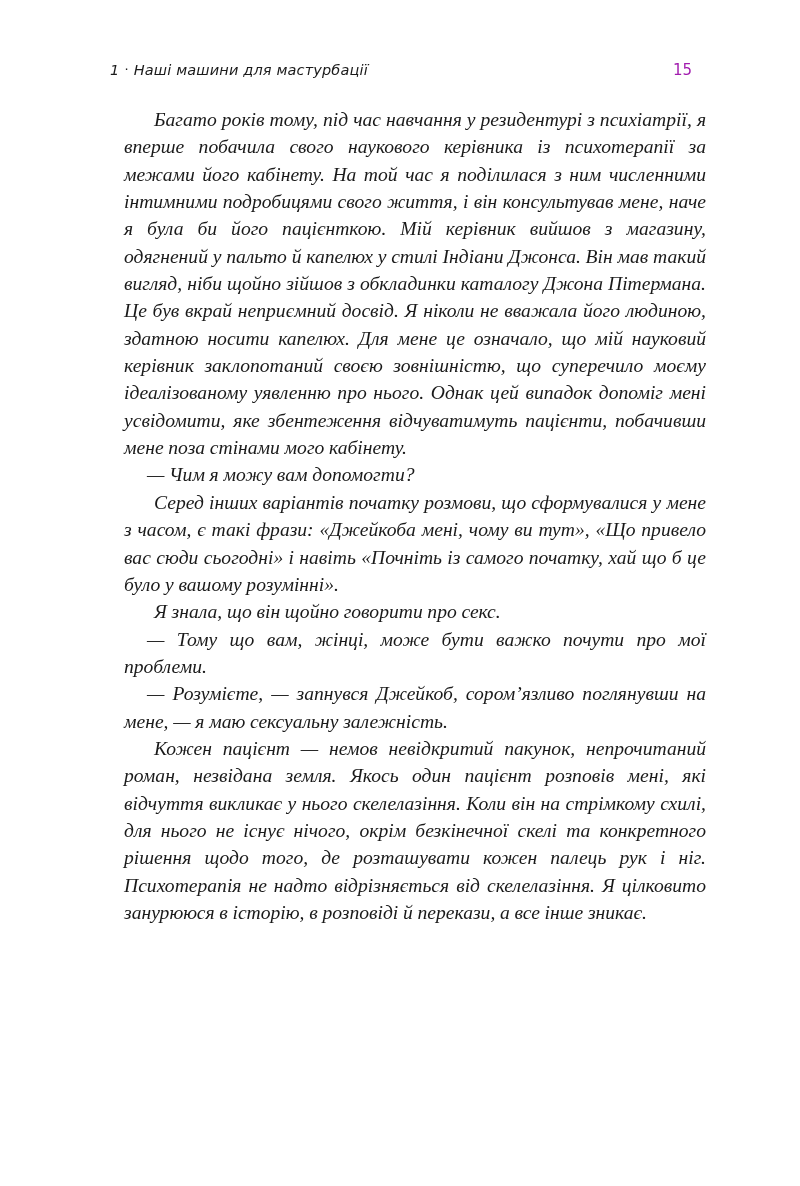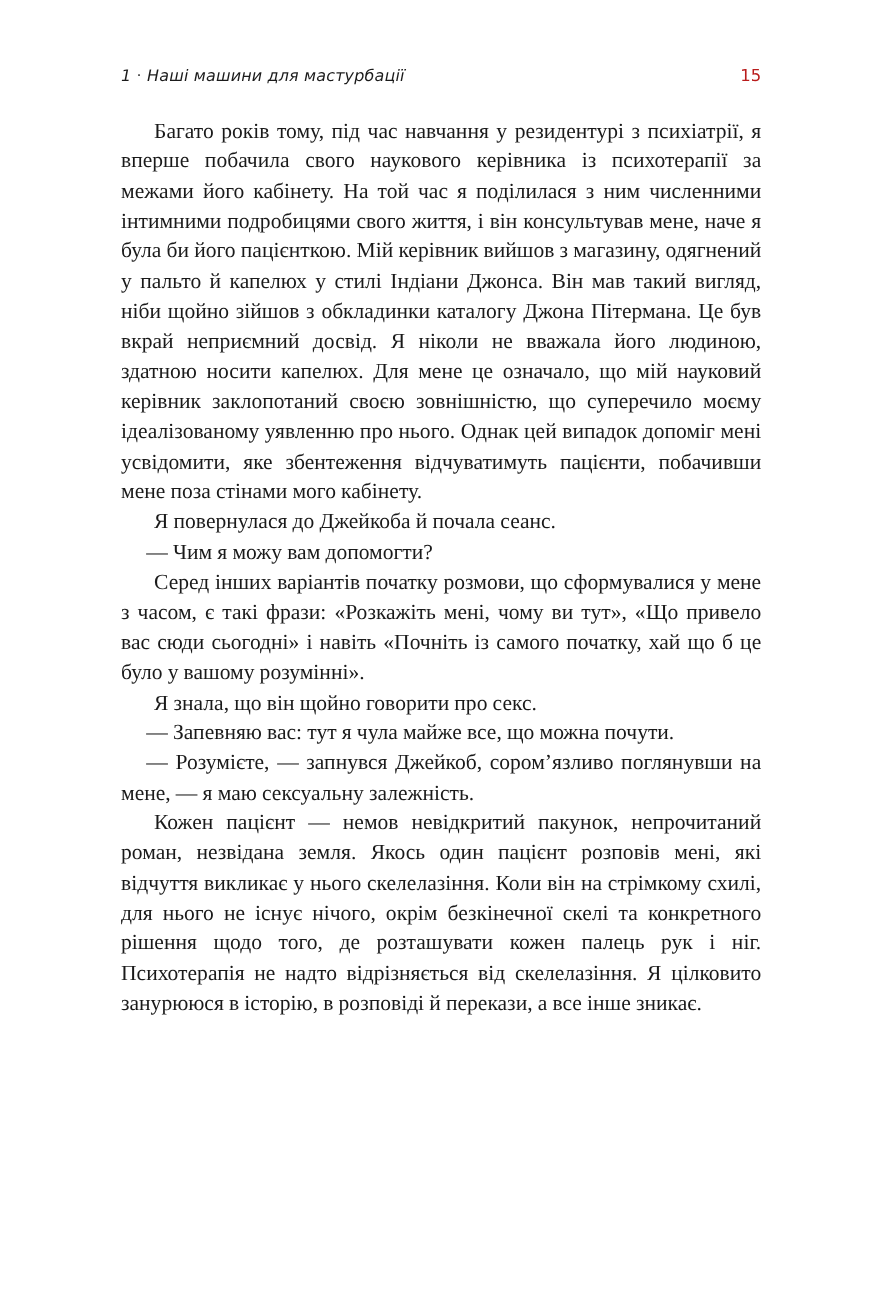--- a/index.html
+++ b/index.html
@@ -60,30 +60,31 @@
     font-size: 13px;
     position: relative;
     top: -1px;
   }
   .rh-title {
   }
   .folio {
     font-family: "DejaVu Sans", "Liberation Sans", sans-serif;
     font-size: 15px;
     font-style: normal;
-    color: #b91c1c;
+    color: #a21caf;
     line-height: 1;
   }
 
   
   .textblock {
     position: absolute;
-    left: 110px;
+    left: 124px;
     top: 106px;
     width: 582px;
+    font-style: italic;
   }
   .textblock p {
     margin: 0;
     font-size: 19.6px;
     line-height: 27.35px;
     text-align: justify;
     text-justify: inter-word;
     text-indent: 30px;
     hyphens: manual;
     -webkit-hyphens: manual;
@@ -107,22 +108,21 @@
     <div class="running-head-left">
       <span class="rh-chapter-num">1</span>
       <span class="rh-sep">·</span>
       <span class="rh-title">Наші машини для мастурбації</span>
     </div>
     <div class="folio">15</div>
   </div>
 
   <div class="textblock">
       <p class="narrative">Багато років тому, під час навчання у резидентурі з психіатрії, я вперше побачила свого наукового керівника із психотерапії за межами його кабінету. На той час я поділилася з ним численними інтимними подробицями свого життя, і він консультував мене, наче я була би його пацієнткою. Мій керівник вийшов з магазину, одягнений у пальто й капелюх у стилі Індіани Джонса. Він мав такий вигляд, ніби щойно зійшов з обкладинки каталогу Джона Пітермана. Це був вкрай неприємний досвід. Я ніколи не вважала його людиною, здатною носити капелюх. Для мене це означало, що мій науковий керівник заклопотаний своєю зовнішністю, що суперечило моєму ідеалізованому уявленню про нього. Однак цей випадок допоміг мені усвідомити, яке збентеження відчуватимуть пацієнти, побачивши мене поза стінами мого кабінету.</p>
-      <p class="narrative">Я повернулася до Джейкоба й почала сеанс.</p>
       <p class="dialogue">— Чим я можу вам допомогти?</p>
-      <p class="narrative">Серед інших варіантів початку розмови, що сформувалися у мене з часом, є такі фрази: «Розкажіть мені, чому ви тут», «Що привело вас сюди сьогодні» і навіть «Почніть із самого початку, хай що б це було у вашому розумінні».</p>
+      <p class="narrative">Серед інших варіантів початку розмови, що сформувалися у мене з часом, є такі фрази: «Джейкоба мені, чому ви тут», «Що привело вас сюди сьогодні» і навіть «Почніть із самого початку, хай що б це було у вашому розумінні».</p>
       <p class="narrative">Я знала, що він щойно говорити про секс.</p>
-      <p class="dialogue">— Запевняю вас: тут я чула майже все, що можна почути.</p>
+      <p class="dialogue">— Тому що вам, жінці, може бути важко почути про мої проблеми.</p>
       <p class="dialogue">— Розумієте, — запнувся Джейкоб, сором’язливо поглянувши на мене, — я маю сексуальну залежність.</p>
       <p class="narrative runon">Кожен пацієнт — немов невідкритий пакунок, непрочитаний роман, незвідана земля. Якось один пацієнт розповів мені, які відчуття викликає у нього скелелазіння. Коли він на стрімкому схилі, для нього не існує нічого, окрім безкінечної скелі та конкретного рішення щодо того, де розташувати кожен палець рук і ніг. Психотерапія не надто відрізняється від скелелазіння. Я цілковито занурююся в історію, в розповіді й перекази, а все інше зникає.</p>
     </div>
 
 </div>
 
 </body></html>

